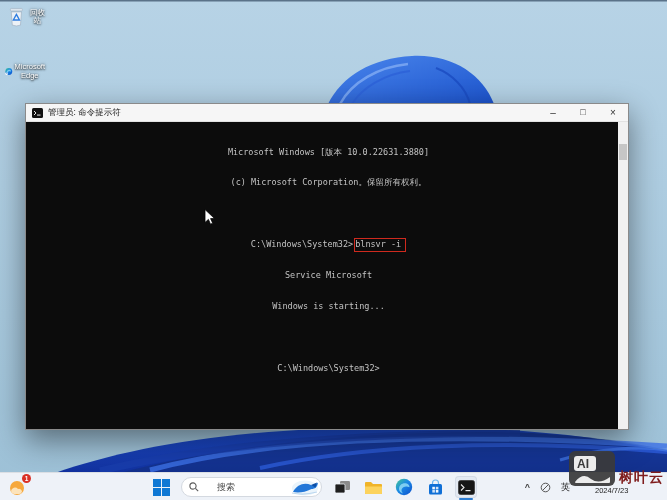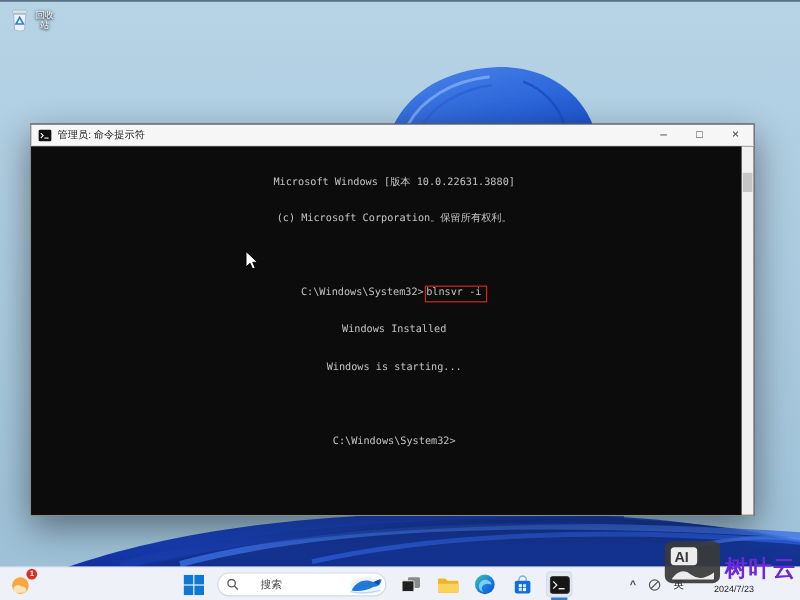--- a/index.html
+++ b/index.html
@@ -45,21 +45,21 @@
   .search-pill { width:141px; height:20px; background:#fff; border:1px solid #d4d9e0; border-radius:10px;
       display:flex; align-items:center; padding:0 2px 0 7px; gap:18px; overflow:hidden; }
   .search-text { font-size:9px; color:#4a4a4a; flex:1; }
   .tray { position:absolute; right:97px; top:0; height:28px; display:flex; align-items:center; gap:10px; }
   .tray-chevron { font-size:9px; font-weight:bold; color:#444; }
   .tray-ime { font-size:9px; color:#1a1a1a; }
   .tray-date { position:absolute; left:595px; top:13px; font-size:7.5px; color:#222; z-index:21; }
 
   
   .watermark { position:absolute; right:3px; bottom:13px; display:flex; align-items:flex-end; gap:3px; z-index:50; }
-  .wm-brand { font-size:19px; font-weight:bold; color:#6d28d9; letter-spacing:1px; }
+  .wm-brand { font-size:14px; font-weight:bold; color:#7f1d1d; letter-spacing:1px; }
 </style>
 </head>
 <body>
 
 <div class="desktop">
 
   <svg class="wallpaper" width="667" height="500" viewBox="0 0 667 500">
     <defs>
       <linearGradient id="skyG" x1="0" y1="0" x2="0" y2="1">
         <stop offset="0" stop-color="#b7d3e6"></stop>
@@ -92,41 +92,57 @@
 
   <div class="desktop-icon" style="left:7px; top:5px;">
     <svg width="22" height="24" viewBox="0 0 22 24">
       <rect x="4" y="2" width="14" height="3" rx="1" fill="#dde6ee" stroke="#9fb0c0" stroke-width="0.7"></rect>
       <path d="M5,6 L17,6 L15.8,21.5 Q11,23.5 6.2,21.5 Z" fill="#ecf1f6" stroke="#9fb0c0" stroke-width="0.8"></path>
       <polygon points="11,9 14.6,15.5 7.4,15.5" fill="none" stroke="#2f7de1" stroke-width="1.6"></polygon>
     </svg>
     <span class="dlabel">回收站</span>
   </div>
 
+  <div class="desktop-icon" style="left:5px; top:60px;">
+    <svg width="23" height="23" viewBox="0 0 23 23">
+      <defs>
+        <linearGradient id="edgeDesk" x1="0" y1="0" x2="1" y2="1">
+          <stop offset="0" stop-color="#45c98f"></stop>
+            <stop offset="0.45" stop-color="#1b8ae6"></stop>
+            <stop offset="1" stop-color="#0b4ecb"></stop>
+        </linearGradient>
+      </defs>
+      <circle cx="11.5" cy="11.5" r="10.5" fill="url(#edgeDesk)"></circle>
+      <path d="M5,14 C5,8 10,5.5 14,6.5 C18,7.5 19,11 18,12 C15,10 9,10.5 8,15 C7.3,17.5 9,19.5 10,20 C6.5,19.5 5,16.5 5,14 Z" fill="#8fd9f5" opacity="0.85"></path>
+      <rect x="1" y="15" width="7" height="7" rx="1.5" fill="#fff" stroke="#c8d2dc" stroke-width="0.5"></rect>
+      <path d="M3,20 L6,17 M6,17 L4,17 M6,17 L6,19" stroke="#1b6ad6" stroke-width="1" fill="none"></path>
+    </svg>
+    <span class="dlabel">Microsoft Edge</span>
+  </div>
 
   <div class="window">
     <div class="titlebar">
       <svg width="11" height="10" viewBox="0 0 11 10">
         <rect width="11" height="10" rx="1.5" fill="#111"></rect>
         <path d="M2,3 L4,5 L2,7" stroke="#fff" stroke-width="0.9" fill="none"></path>
         <rect x="5" y="6.6" width="3.5" height="0.9" fill="#fff"></rect>
       </svg>
       <span class="titlebar-title">管理员: 命令提示符</span>
       <div class="controls">
         <span class="ctrl">–</span>
         <span class="ctrl max">□</span>
         <span class="ctrl">×</span>
       </div>
     </div>
     <div class="console">
       <div class="cline">Microsoft Windows [版本 10.0.22631.3880]</div>
       <div class="cline">(c) Microsoft Corporation。保留所有权利。</div>
       <div class="cline"></div>
       <div class="cline"><span>C:\Windows\System32&gt;</span><span class="redbox">blnsvr -i</span></div>
-      <div class="cline">Windows Installed</div>
+      <div class="cline">Service Microsoft</div>
       <div class="cline">Windows is starting...</div>
       <div class="cline"></div>
       <div class="cline">C:\Windows\System32&gt;</div>
       <div class="scrollbar">
         <div class="scroll-thumb"></div>
       </div>
     </div>
   </div>
 
   <svg class="mouse-cursor" viewBox="0 0 11 16">

